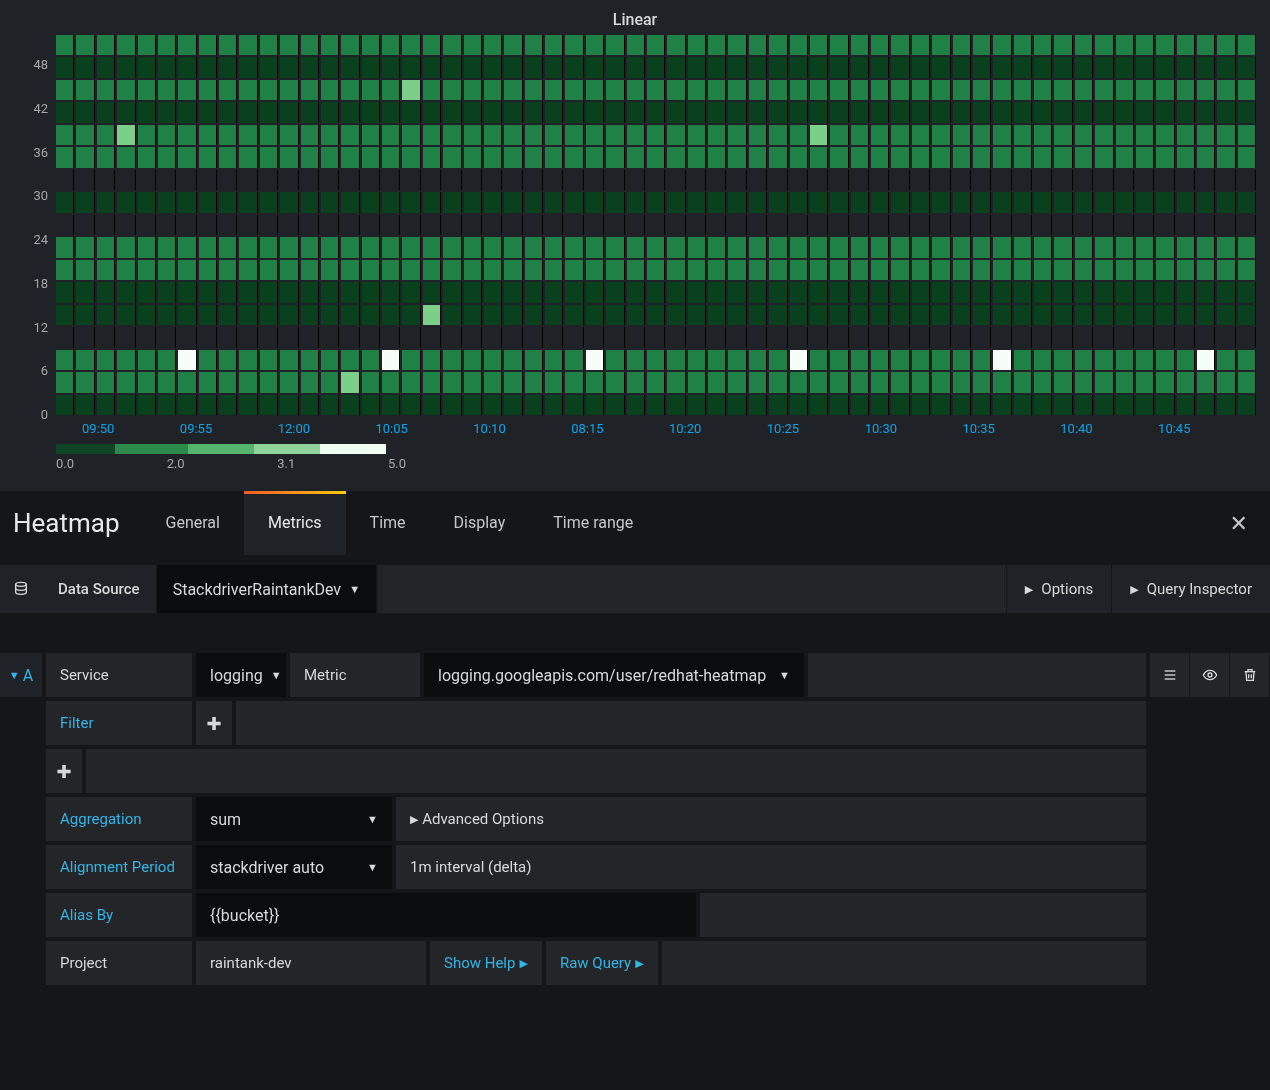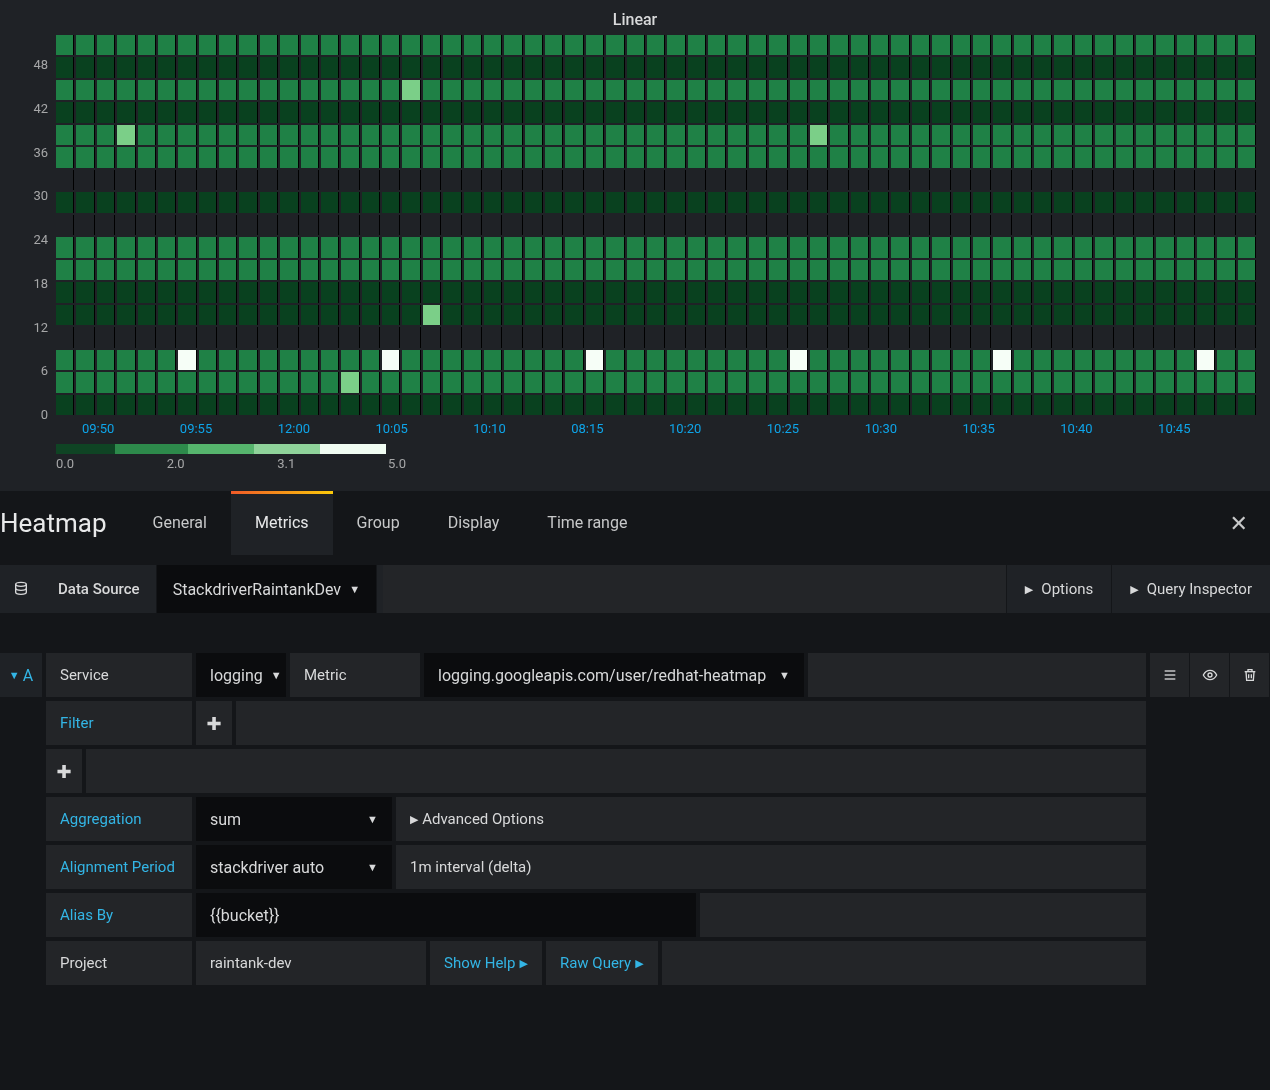--- a/index.html
+++ b/index.html
@@ -98,21 +98,21 @@
   .tabbar {
     display: flex;
     align-items: center;
     background: #141619;
     height: 64px;
   }
   .editor-title {
     font-size: 26px;
     font-weight: 400;
     color: #e8e9ea;
-    padding: 0 22px 0 0;
+    padding: 0 22px 0 13px;
   }
   .tab {
     padding: 0 24px;
     height: 64px;
     line-height: 64px;
     font-size: 16px;
     color: #c7c8c9;
     cursor: pointer;
     position: relative;
   }
@@ -1362,21 +1362,21 @@
         <span>3.1</span>
         <span>5.0</span>
       </div>
   </div>
 </div>
 
 <div class="tabbar">
   <div class="editor-title">Heatmap</div>
   <div class="tab">General</div>
   <div class="tab active">Metrics</div>
-  <div class="tab">Group</div>
+  <div class="tab">Time</div>
   <div class="tab">Display</div>
   <div class="tab">Time range</div>
   <div class="close">✕</div>
 </div>
 
 <div class="ds-row">
   <div class="ds-icon">
     <svg viewBox="0 0 24 24">
         <ellipse cx="12" cy="5" rx="8" ry="3"></ellipse>
         <path d="M4 5v6c0 1.7 3.6 3 8 3s8-1.3 8-3V5"></path>

